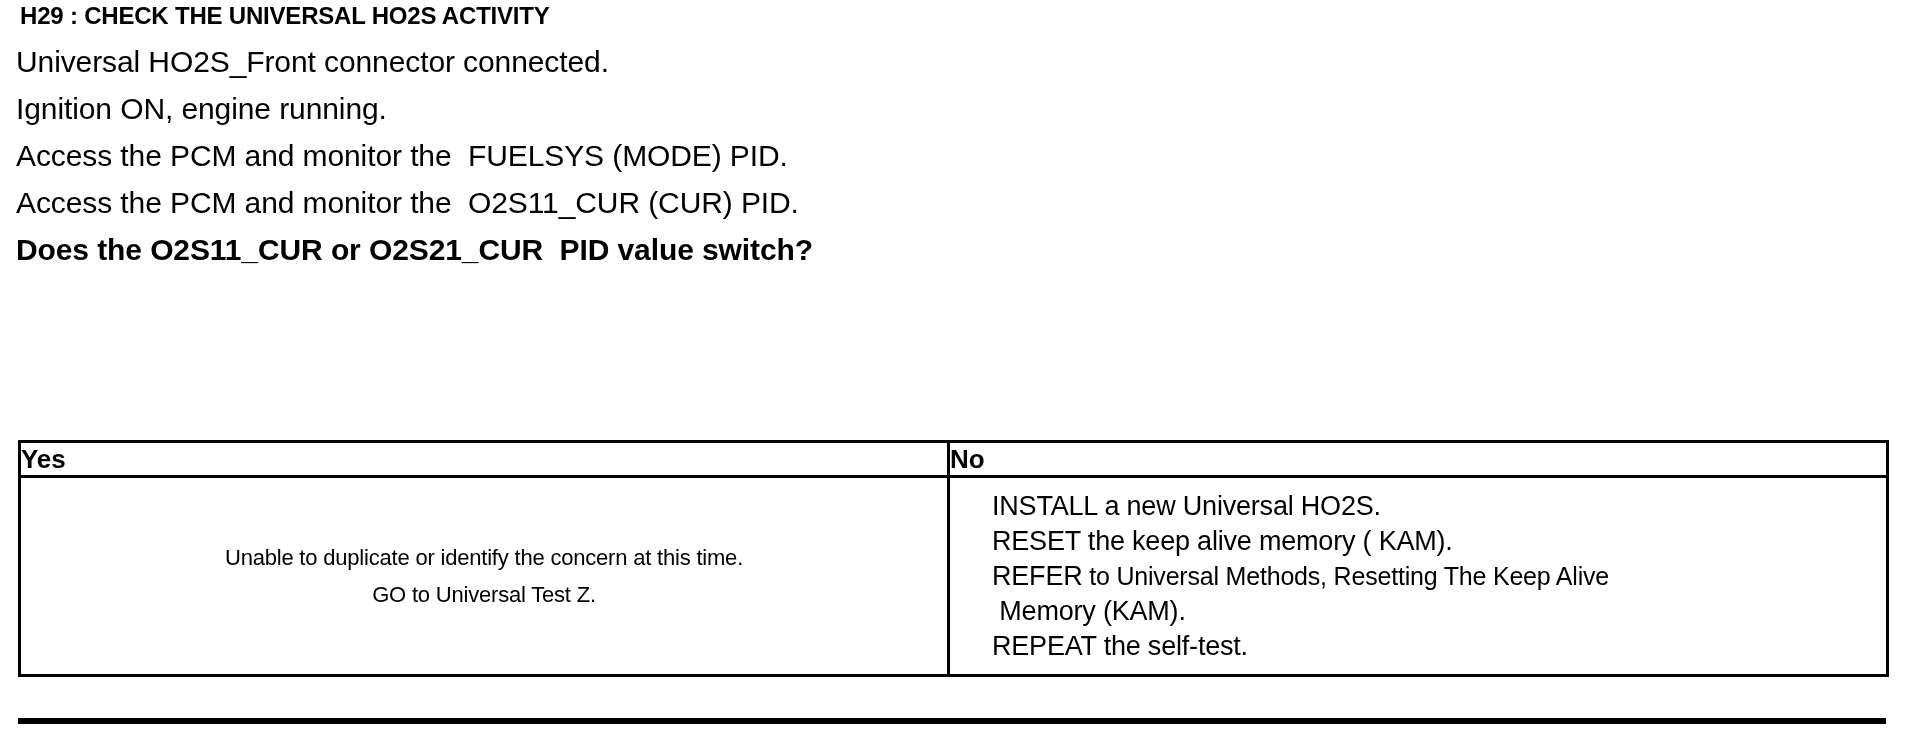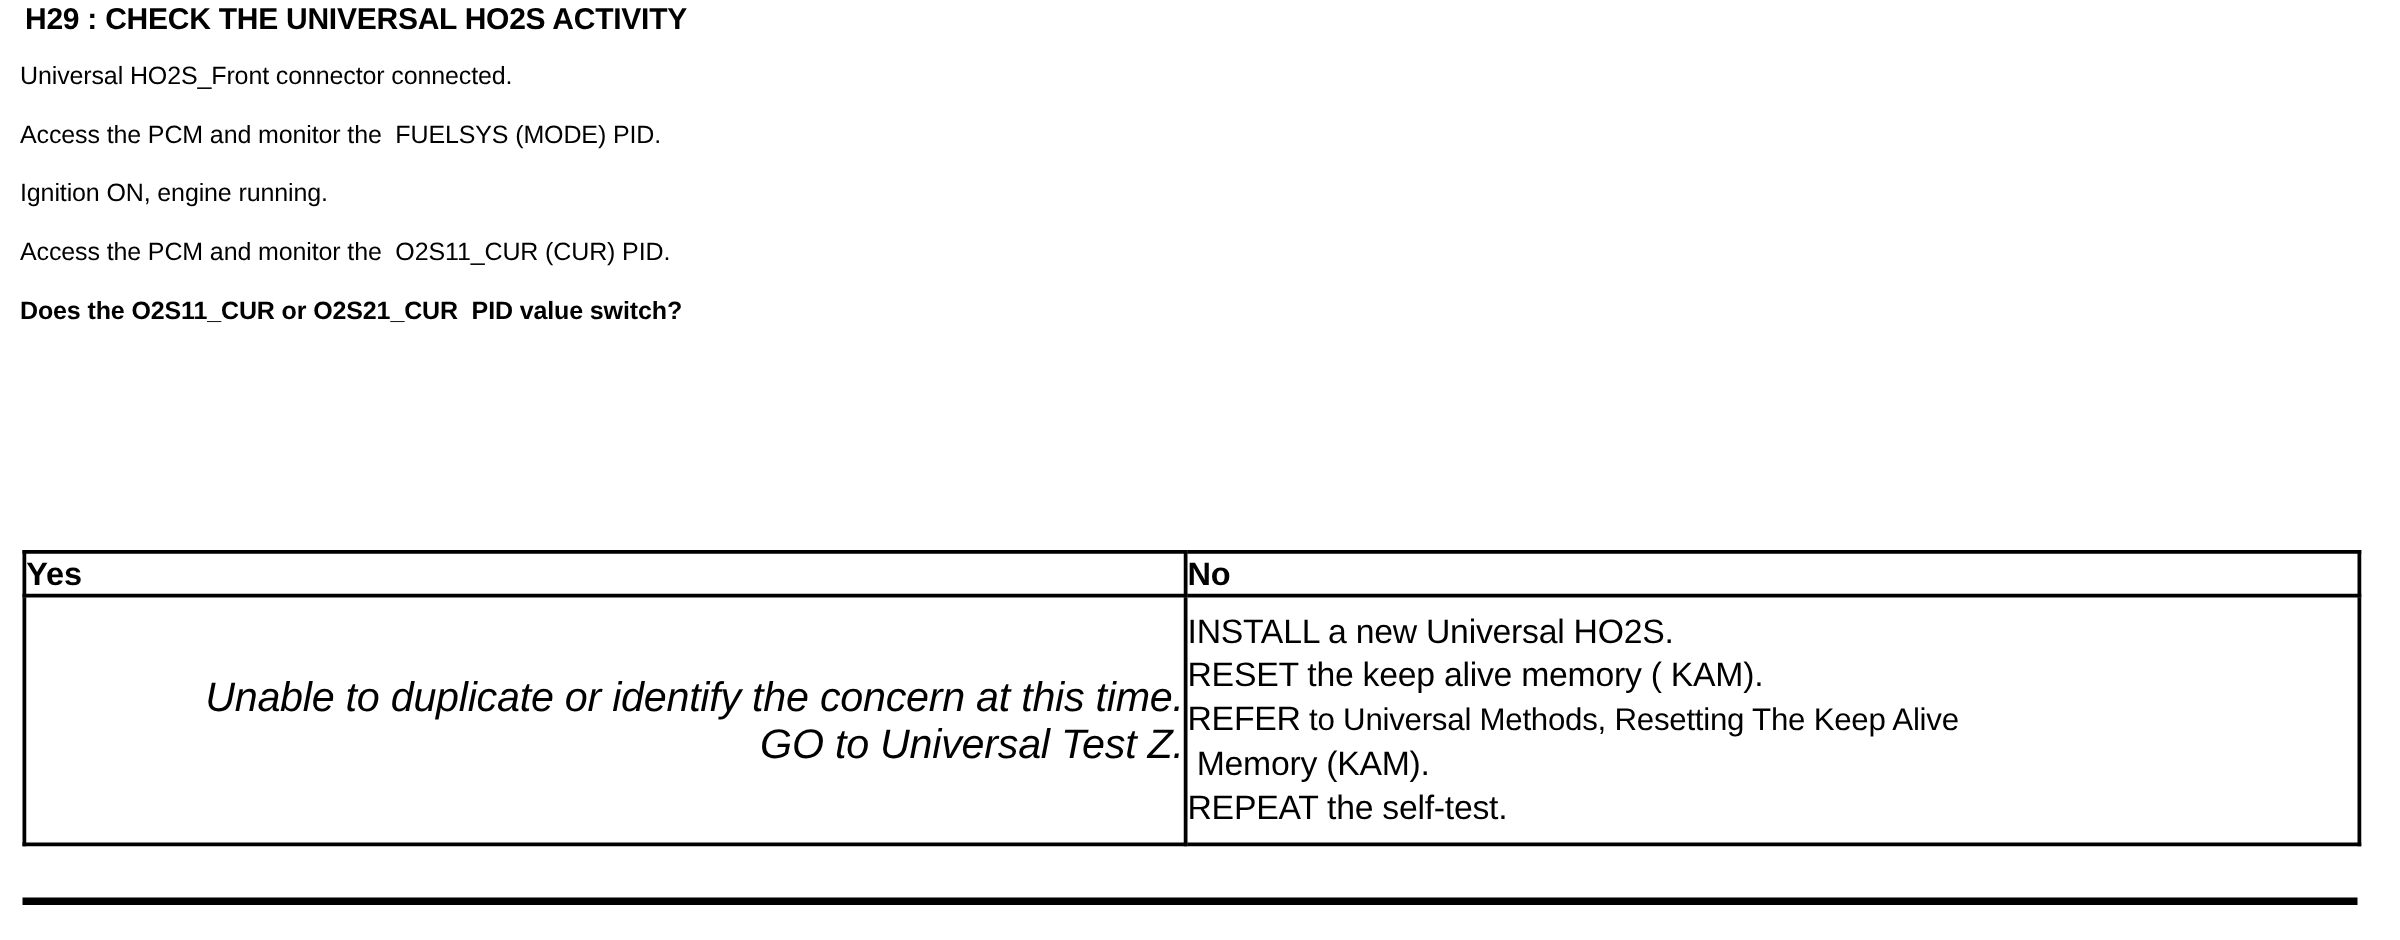--- a/index.html
+++ b/index.html
@@ -36,21 +36,21 @@
   }
 
   
   .instructions {
     position: absolute;
     left: 16px;
     top: 38px;
     width: 1880px;
   }
   .instruction-line {
-    font-size: 20px;
+    font-size: 30px;
     line-height: 47px;
     white-space: pre;
     letter-spacing: -0.1px;
   }
   .instruction-line.bold {
     font-weight: bold;
   }
 
   
   .decision-table {
@@ -72,36 +72,36 @@
     font-size: 26px;
     font-weight: bold;
     text-align: left;
     letter-spacing: -0.1px;
   }
   .col-yes { width: 929px; }
   .col-no  { width: 939px; }
 
   .cell-yes {
     height: 196px;
-    text-align: right;
-    font-size: 33px;
+    text-align: center;
+    font-size: 22px;
     line-height: 37px;
     letter-spacing: -0.2px;
-    font-style: italic;
   }
   .cell-no {
     height: 196px;
     vertical-align: top;
     padding: 4px 0 0 6px;
     font-size: 27px;
     line-height: 35px;
     letter-spacing: -0.2px;
   }
   .cell-no .action-line {
     white-space: pre-wrap;
+    margin-left: 42px;
   }
   .cell-no .action-ref {
     font-size: 25px;
   }
   .cell-no .action-verb {
     font-size: 27px;
   }
 
   
   .bottom-rule {
@@ -115,22 +115,22 @@
 </style>
 </head>
 <body>
 
 <div class="page">
 
   <div class="step-title">H29 : CHECK THE UNIVERSAL HO2S ACTIVITY</div>
 
   <div class="instructions">
     <div class="instruction-line">Universal HO2S_Front connector connected.</div>
+    <div class="instruction-line">Ignition ON, engine running.</div>
     <div class="instruction-line">Access the PCM and monitor the  FUELSYS (MODE) PID.</div>
-    <div class="instruction-line">Ignition ON, engine running.</div>
     <div class="instruction-line">Access the PCM and monitor the  O2S11_CUR (CUR) PID.</div>
     <div class="instruction-line bold">Does the O2S11_CUR or O2S21_CUR  PID value switch?</div>
   </div>
 
   <table class="decision-table">
     <colgroup>
       <col class="col-yes">
       <col class="col-no">
     </colgroup>
     <thead>

